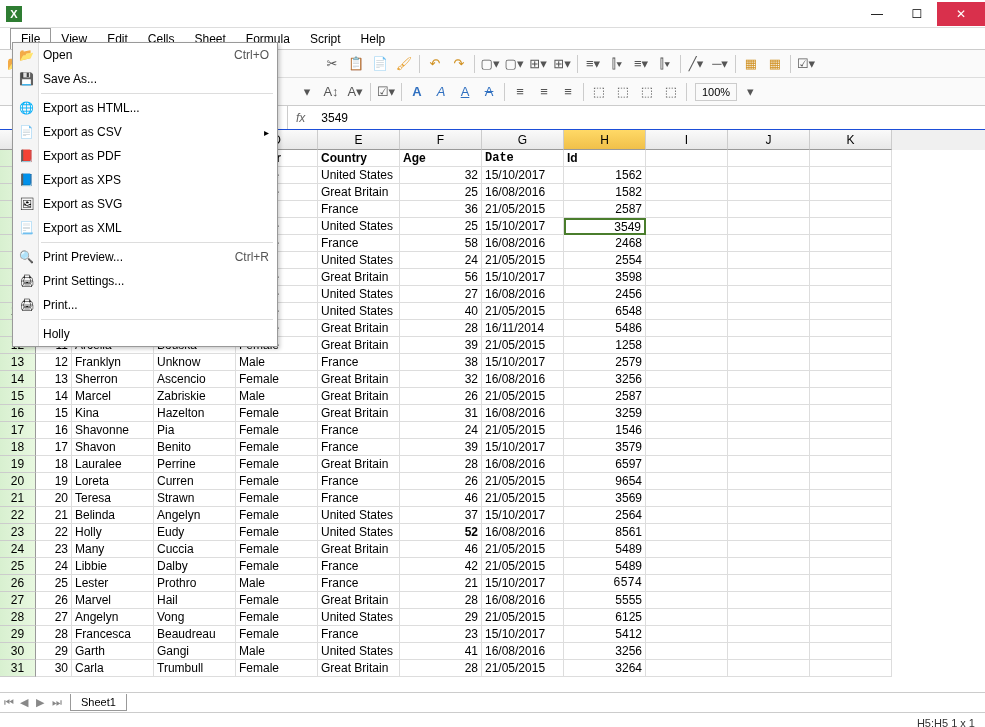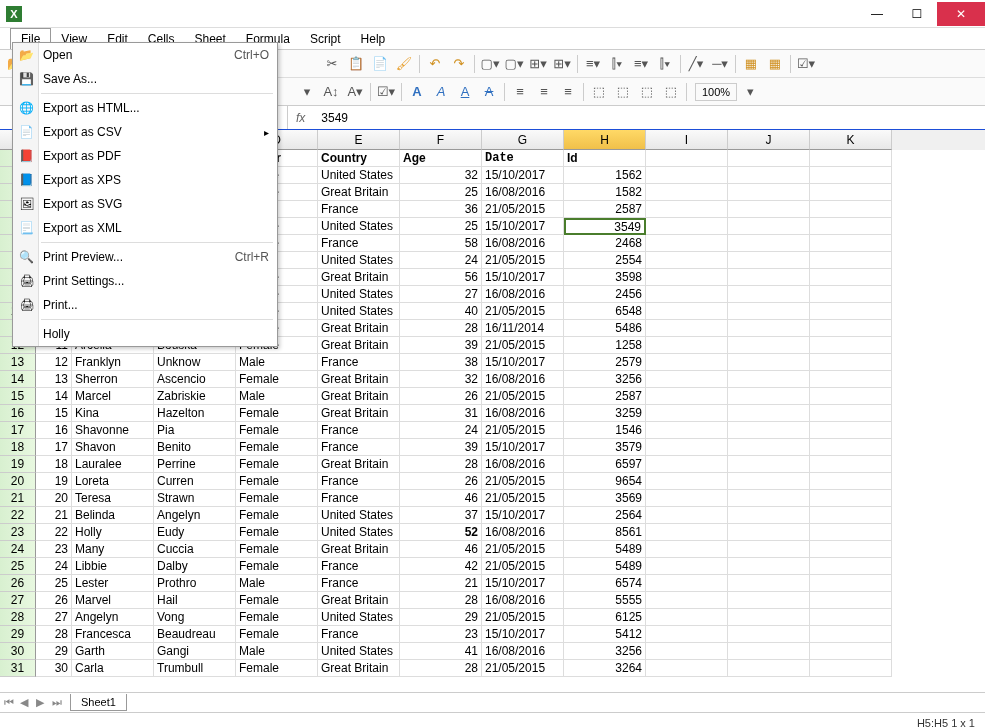--- a/index.html
+++ b/index.html
@@ -513,21 +513,21 @@
       </div>
       <div class="row">
         <div class="row-header">26</div>
         <div class="cell num" style="width: 36px;">25</div>
         <div class="cell" style="width: 82px;">Lester</div>
         <div class="cell" style="width: 82px;">Prothro</div>
         <div class="cell" style="width: 82px;">Male</div>
         <div class="cell" style="width: 82px;">France</div>
         <div class="cell num" style="width: 82px;">21</div>
         <div class="cell" style="width: 82px;">15/10/2017</div>
-        <div class="cell num" style="width: 82px;">6574</div>
+        <div class="cell num" style="width: 82px; font-family: Liberation Mono, monospace;">6574</div>
         <div class="cell" style="width: 82px;"></div>
         <div class="cell" style="width: 82px;"></div>
         <div class="cell" style="width: 82px;"></div>
       </div>
       <div class="row">
         <div class="row-header">27</div>
         <div class="cell num" style="width: 36px;">26</div>
         <div class="cell" style="width: 82px;">Marvel</div>
         <div class="cell" style="width: 82px;">Hail</div>
         <div class="cell" style="width: 82px;">Female</div>

